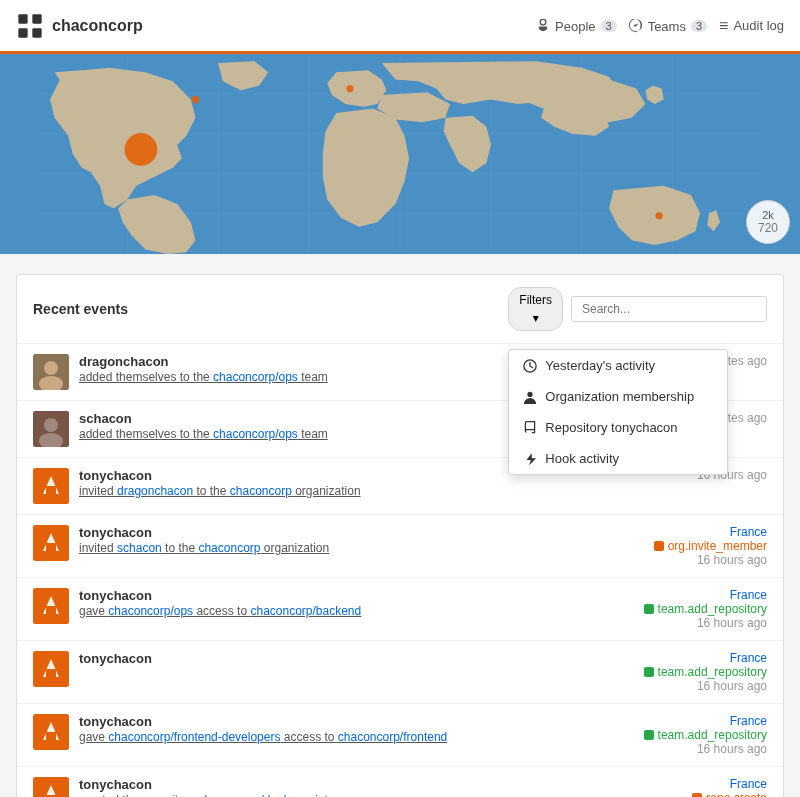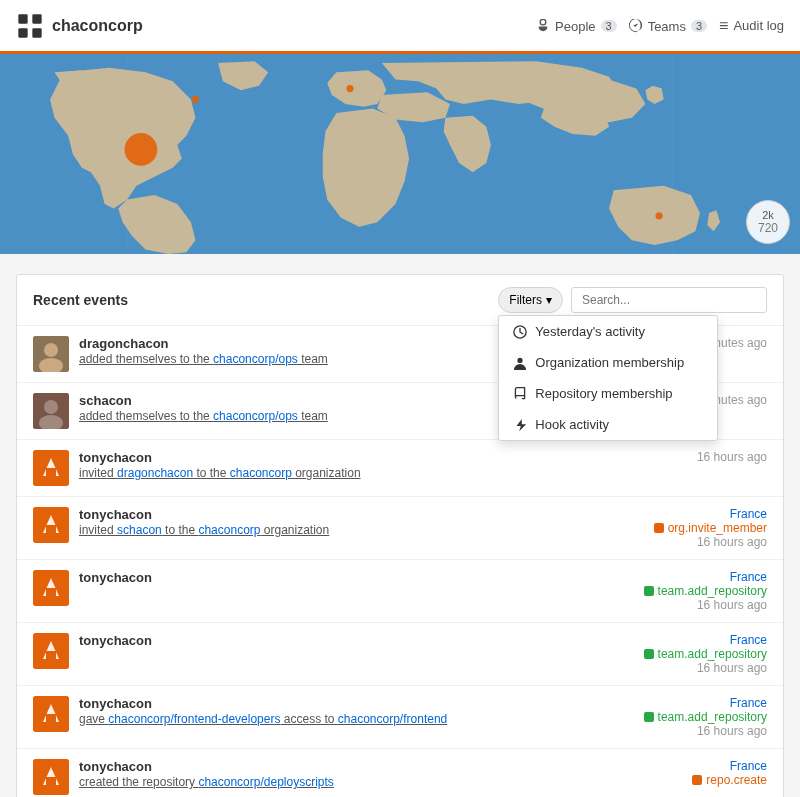--- a/index.html
+++ b/index.html
@@ -118,20 +118,21 @@
       display: flex;
       align-items: center;
       gap: 4px;
       background: #efefef;
       border: 1px solid #d1d5da;
       border-radius: 13px;
       padding: 5px 10px;
       font-size: 12px;
       cursor: pointer;
       position: relative;
+      flex-direction: column;
     }
     .search-input {
       border: 1px solid #d1d5da;
       border-radius: 3px;
       padding: 5px 10px;
       font-size: 12px;
       width: 196px;
       outline: none;
       color: #999;
     }
@@ -144,21 +145,21 @@
     .dropdown-menu {
       position: absolute;
       top: 100%;
       left: 0;
       background: #fff;
       border: 1px solid #d1d5da;
       border-radius: 3px;
       box-shadow: 0 4px 12px rgba(0,0,0,0.15);
       z-index: 100;
       min-width: 220px;
-      margin-top: 2px;
+      margin-top: 18px;
     }
     .dropdown-item {
       display: flex;
       align-items: center;
       gap: 8px;
       padding: 8px 14px;
       font-size: 13px;
       color: #333;
       cursor: pointer;
     }
@@ -367,21 +368,21 @@
             <div class="dropdown-item">
               <svg width="14" height="14" viewBox="0 0 16 16" fill="currentColor">
                   <path d="M8 8a3 3 0 1 0 0-6 3 3 0 0 0 0 6zm0 1a7 7 0 0 0-7 7h14a7 7 0 0 0-7-7z"></path>
                 </svg>
               <span>Organization membership</span>
             </div>
             <div class="dropdown-item">
               <svg width="14" height="14" viewBox="0 0 16 16" fill="currentColor">
                   <path d="M2 2.5A2.5 2.5 0 0 1 4.5 0h8.75a.75.75 0 0 1 .75.75v12.5a.75.75 0 0 1-.75.75h-2.5a.75.75 0 0 1 0-1.5h1.75v-2h-8a1 1 0 0 0-.714 1.7.75.75 0 1 1-1.072 1.05A2.495 2.495 0 0 1 2 11.5Zm10.5-1h-8a1 1 0 0 0-1 1v6.708A2.486 2.486 0 0 1 4.5 9h8Z"></path>
                 </svg>
-              <span>Repository membership</span>
+              <span>Repository tonychacon</span>
             </div>
             <div class="dropdown-item">
               <svg width="14" height="14" viewBox="0 0 16 16" fill="currentColor">
                   <path d="M10 1L4 9h5l-2 6 8-8h-5z"></path>
                 </svg>
               <span>Hook activity</span>
             </div>
           </div>
         </div>
 
@@ -473,20 +474,23 @@
     <div class="event-item">
       <div class="avatar" style="background:#e36209;">
         <svg width="36" height="36" viewBox="0 0 36 36">
           <rect width="36" height="36" rx="3" fill="#e36209"></rect>
           <path d="M18 8 L26 26 L10 26 Z" fill="white" opacity="0.9"></path>
           <rect x="13" y="18" width="10" height="8" fill="#e36209"></rect>
         </svg>
       </div>
       <div class="event-body">
         <div><span class="event-user">tonychacon</span></div>
+        <div class="event-desc">
+          gave <a class="event-link" href="#">chaconcorp/ops</a> access to <a class="event-link" href="#">chaconcorp/backend</a>
+        </div>
       </div>
       <div class="event-meta">
         <div><a class="event-location event-link" href="#">France</a></div>
         <div class="event-action green" style="color:#28a745;">
           <span class="action-dot dot-green"></span>
           <span>team.add_repository</span>
         </div>
         <div class="event-time">16 hours ago</div>
       </div>
     </div>

